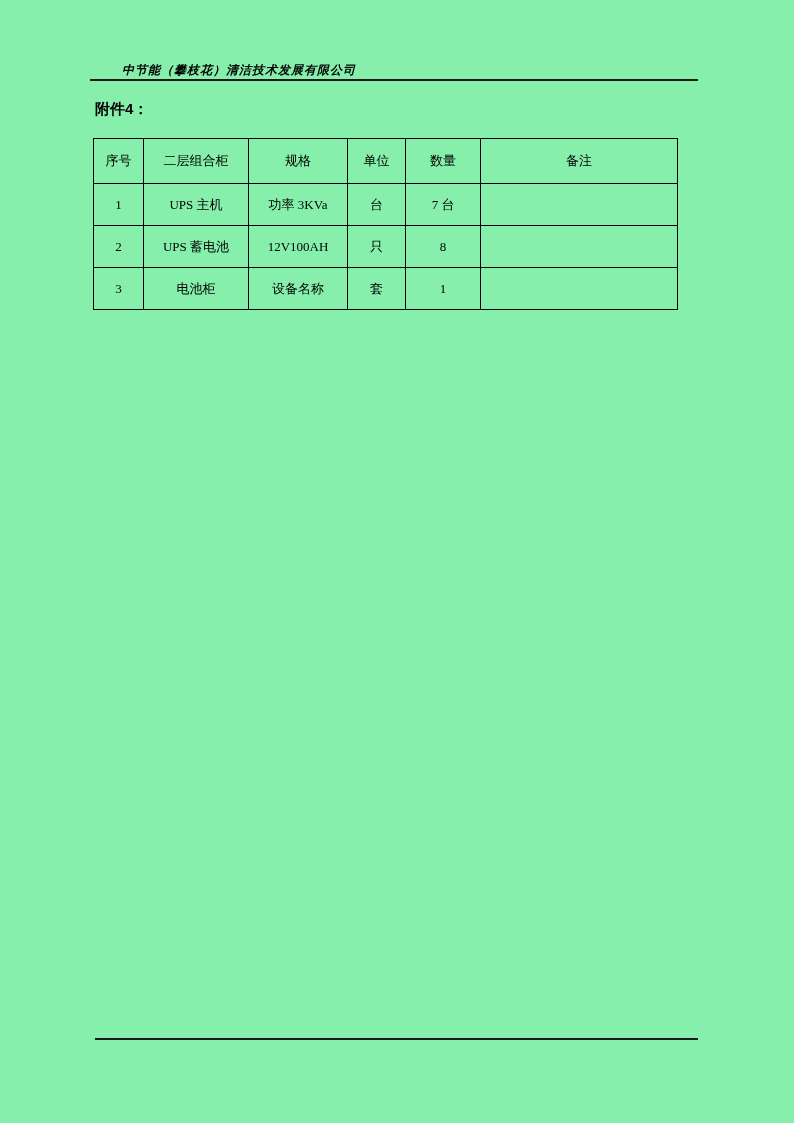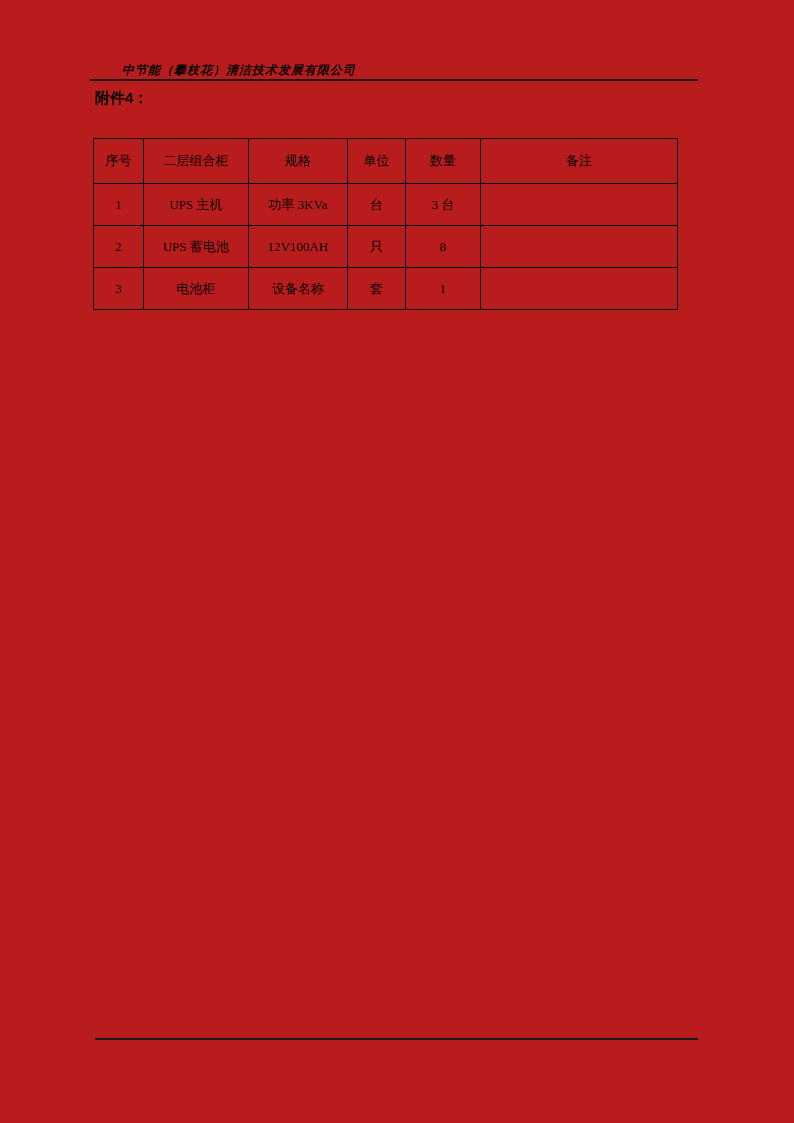--- a/index.html
+++ b/index.html
@@ -5,21 +5,21 @@
   * { box-sizing: border-box; }
   html, body {
     margin: 0;
     padding: 0;
     background: #ffffff;
   }
   .page {
     position: relative;
     width: 794px;
     height: 1123px;
-    background: #b91c1c;
+    background: #86efac;
     color: #000000;
     font-family: "Liberation Serif", "DejaVu Serif", serif;
     overflow: hidden;
   }
   .company-name {
     position: absolute;
     left: 122px;
     top: 62px;
     font-size: 12px;
     font-weight: bold;
@@ -32,21 +32,21 @@
     position: absolute;
     left: 90px;
     top: 79px;
     width: 608px;
     height: 2px;
     background: #1a1a1a;
   }
   .attachment-heading {
     position: absolute;
     left: 95px;
-    top: 89px;
+    top: 100px;
     font-size: 15px;
     font-weight: bold;
     font-family: "Liberation Sans", "DejaVu Sans", sans-serif;
   }
   table.equipment-table {
     position: absolute;
     left: 93px;
     top: 138px;
     width: 584px;
     border-collapse: collapse;
@@ -112,21 +112,21 @@
         <th>数量</th>
         <th>备注</th>
       </tr>
     </thead>
     <tbody>
       <tr>
         <td>1</td>
         <td>UPS 主机</td>
         <td>功率 3KVa</td>
         <td>台</td>
-        <td>3 台</td>
+        <td>7 台</td>
         <td></td>
       </tr>
       <tr>
         <td>2</td>
         <td>UPS 蓄电池</td>
         <td>12V100AH</td>
         <td>只</td>
         <td>8</td>
         <td></td>
       </tr>

